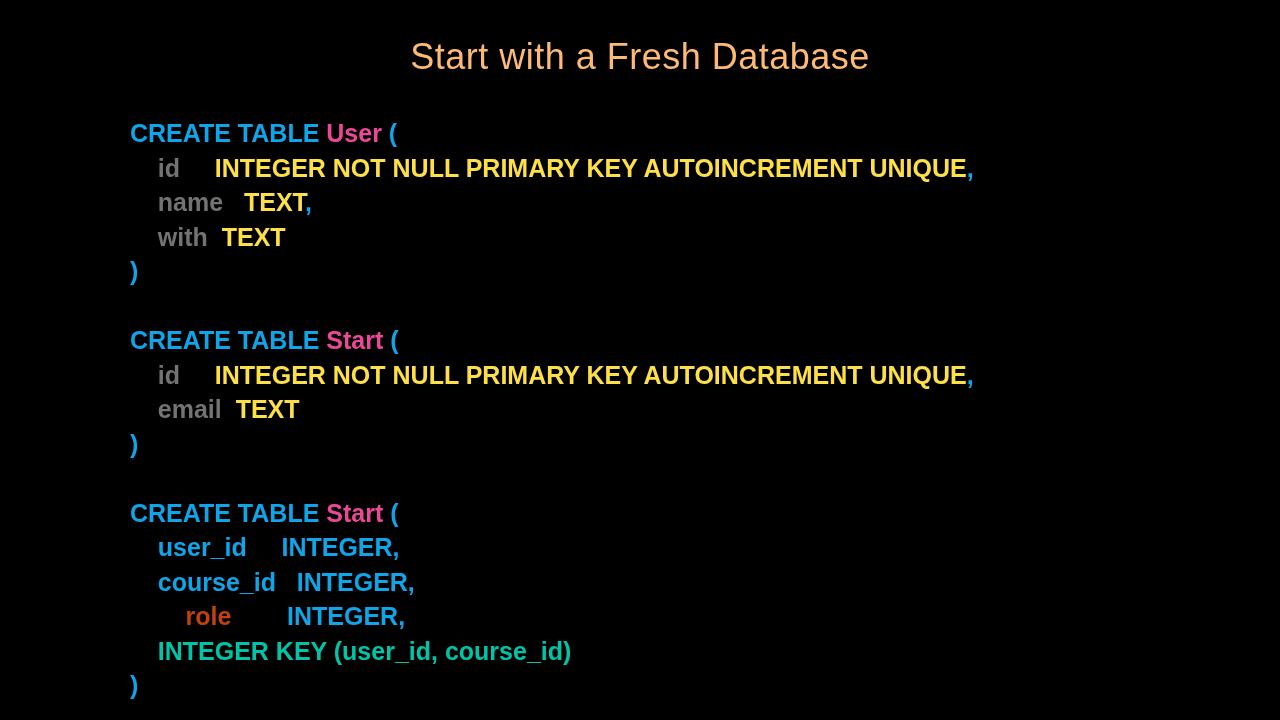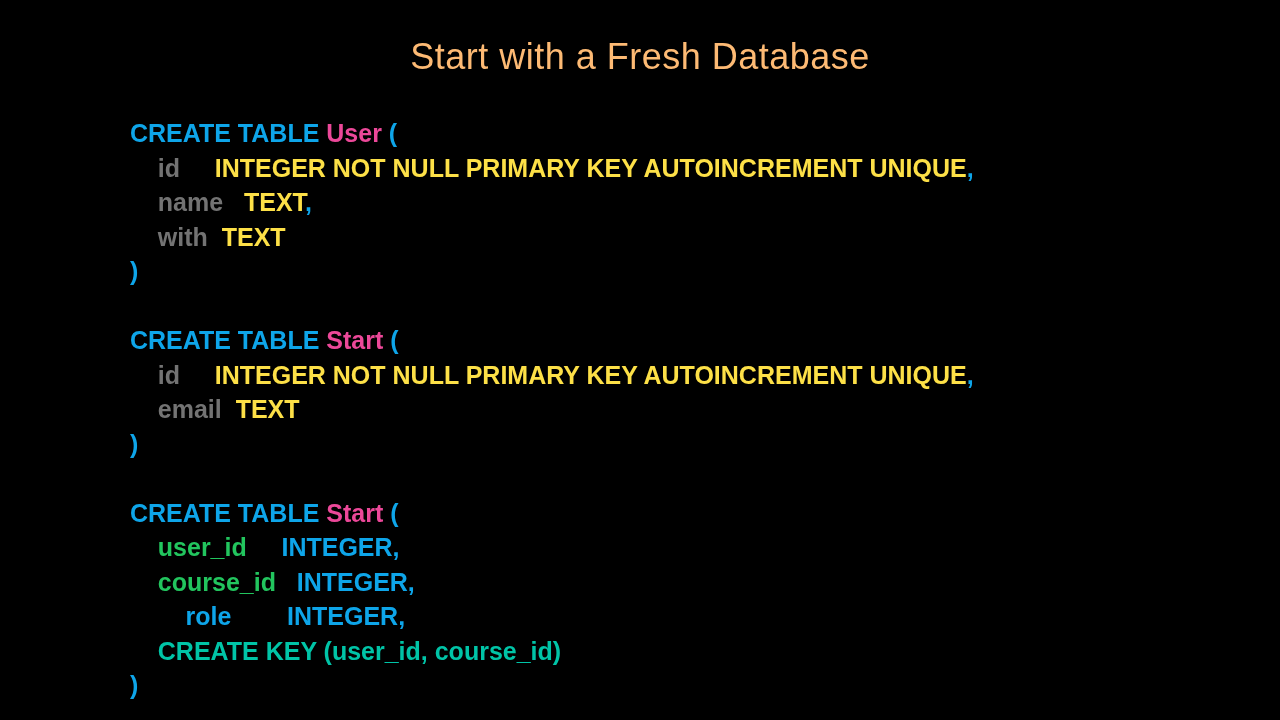--- a/index.html
+++ b/index.html
@@ -32,23 +32,23 @@
     font-size: 25px;
     font-weight: bold;
     line-height: 1.38;
     white-space: pre;
     color: #ffffff;
   }
   .c-white { color: #0ea5e9; }
   .c-yellow { color: #ec4899; }
   .c-green-dk { color: #737373; }
   .c-orange { color: #fde047; }
-  .c-magenta { color: #22c55e; }
+  .c-magenta { color: #0ea5e9; }
   .c-teal { color: #00c4a7; }
-  .c-yellow2 { color: #0ea5e9; }
+  .c-yellow2 { color: #c2410c; }
 </style>
 </head>
 <body>
 
 <div class="slide">
 
   <div class="title">Start with a Fresh Database</div>
 
   <div class="code-area"><span class="c-white">CREATE TABLE </span><span class="c-yellow">User</span><span class="c-white"> (</span>
     <span class="c-green-dk">id</span>     <span class="c-orange">INTEGER NOT NULL PRIMARY KEY AUTOINCREMENT UNIQUE</span><span class="c-white">,</span>
@@ -58,16 +58,16 @@
 
 <span class="c-white">CREATE TABLE </span><span class="c-yellow">Start</span><span class="c-white"> (</span>
     <span class="c-green-dk">id</span>     <span class="c-orange">INTEGER NOT NULL PRIMARY KEY AUTOINCREMENT UNIQUE</span><span class="c-white">,</span>
     <span class="c-green-dk">email</span>  <span class="c-orange">TEXT</span>
 <span class="c-white">)</span>
 
 <span class="c-white">CREATE TABLE </span><span class="c-yellow">Start</span><span class="c-white"> (</span>
     <span class="c-magenta">user_id</span>     <span class="c-white">INTEGER,</span>
     <span class="c-magenta">course_id</span>   <span class="c-white">INTEGER,</span>
         <span class="c-yellow2">role</span>        <span class="c-white">INTEGER,</span>
-    <span class="c-teal">CREATE KEY (user_id, course_id)</span>
+    <span class="c-teal">INTEGER KEY (user_id, course_id)</span>
 <span class="c-white">)</span></div>
 
 </div>
 
 </body></html>

